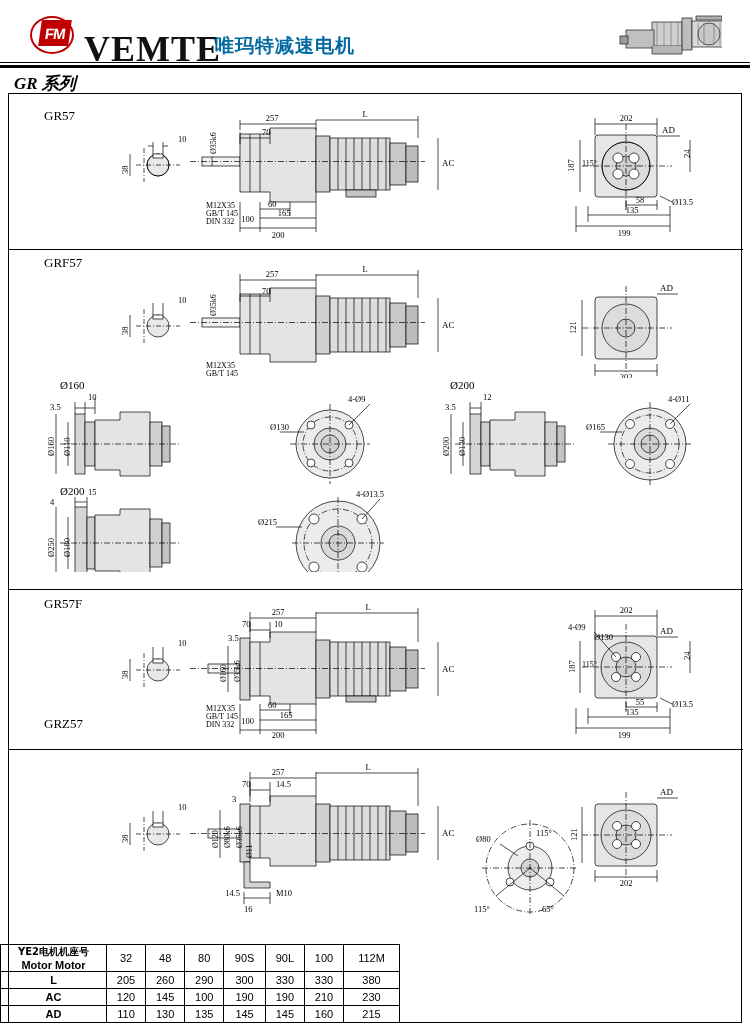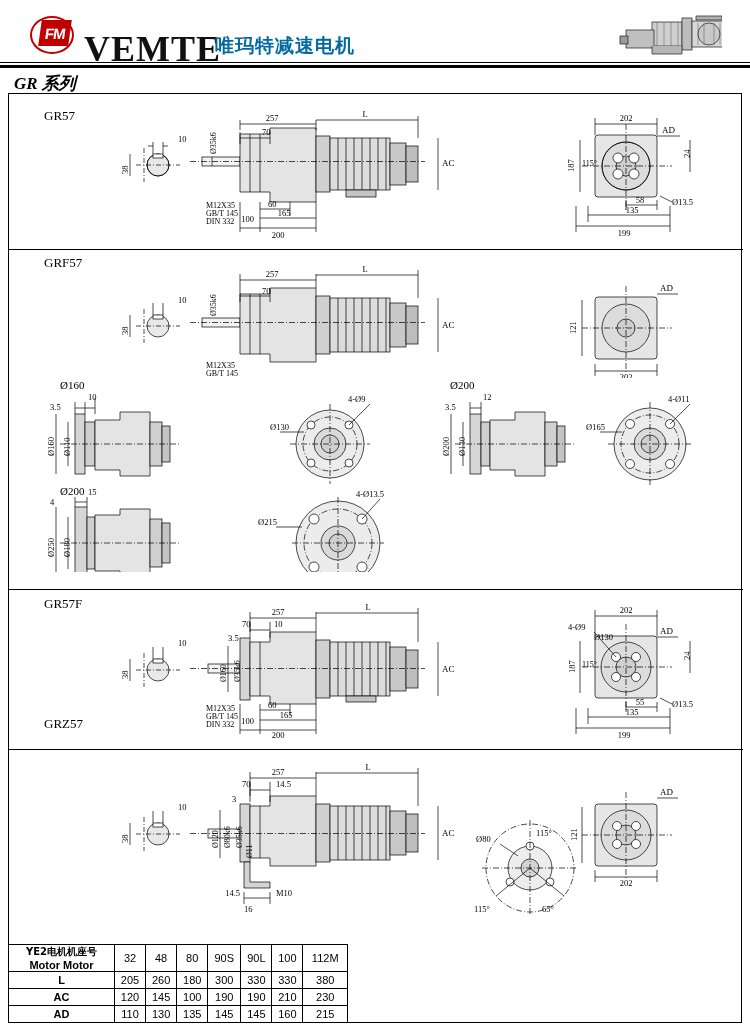--- a/index.html
+++ b/index.html
@@ -69,21 +69,21 @@
     position:absolute;left:0;width:734px;border-top:1px solid #000;
   }
   .sec-label{
     position:absolute;font-size:13px;font-family:"Liberation Serif",serif;
   }
   svg{display:block;}
   .dwg{position:absolute;}
   text{font-family:"Liberation Serif",serif;}
   
   .datatable{
-    position:absolute;left:8px;top:944px;width:340px;
+    position:absolute;left:0;top:944px;width:400px;
     border-collapse:collapse;font-size:11px;
     font-family:"Liberation Sans",sans-serif;
   }
   .datatable td{
     border:1px solid #000;text-align:center;height:16px;padding:0;
   }
   .datatable td.lbl{width:105px;font-weight:bold;}
   .cn{font-family:"DejaVu Sans",sans-serif;font-size:10px;}
 </style>
 </head>
@@ -684,21 +684,21 @@
       <td>80</td>
       <td>90S</td>
       <td>90L</td>
       <td>100</td>
       <td>112M</td>
     </tr>
     <tr>
       <td class="lbl">L</td>
       <td>205</td>
       <td>260</td>
-      <td>180</td>
+      <td>290</td>
       <td>300</td>
       <td>330</td>
       <td>330</td>
       <td>380</td>
     </tr>
     <tr>
       <td class="lbl">AC</td>
       <td>120</td>
       <td>145</td>
       <td>100</td>

